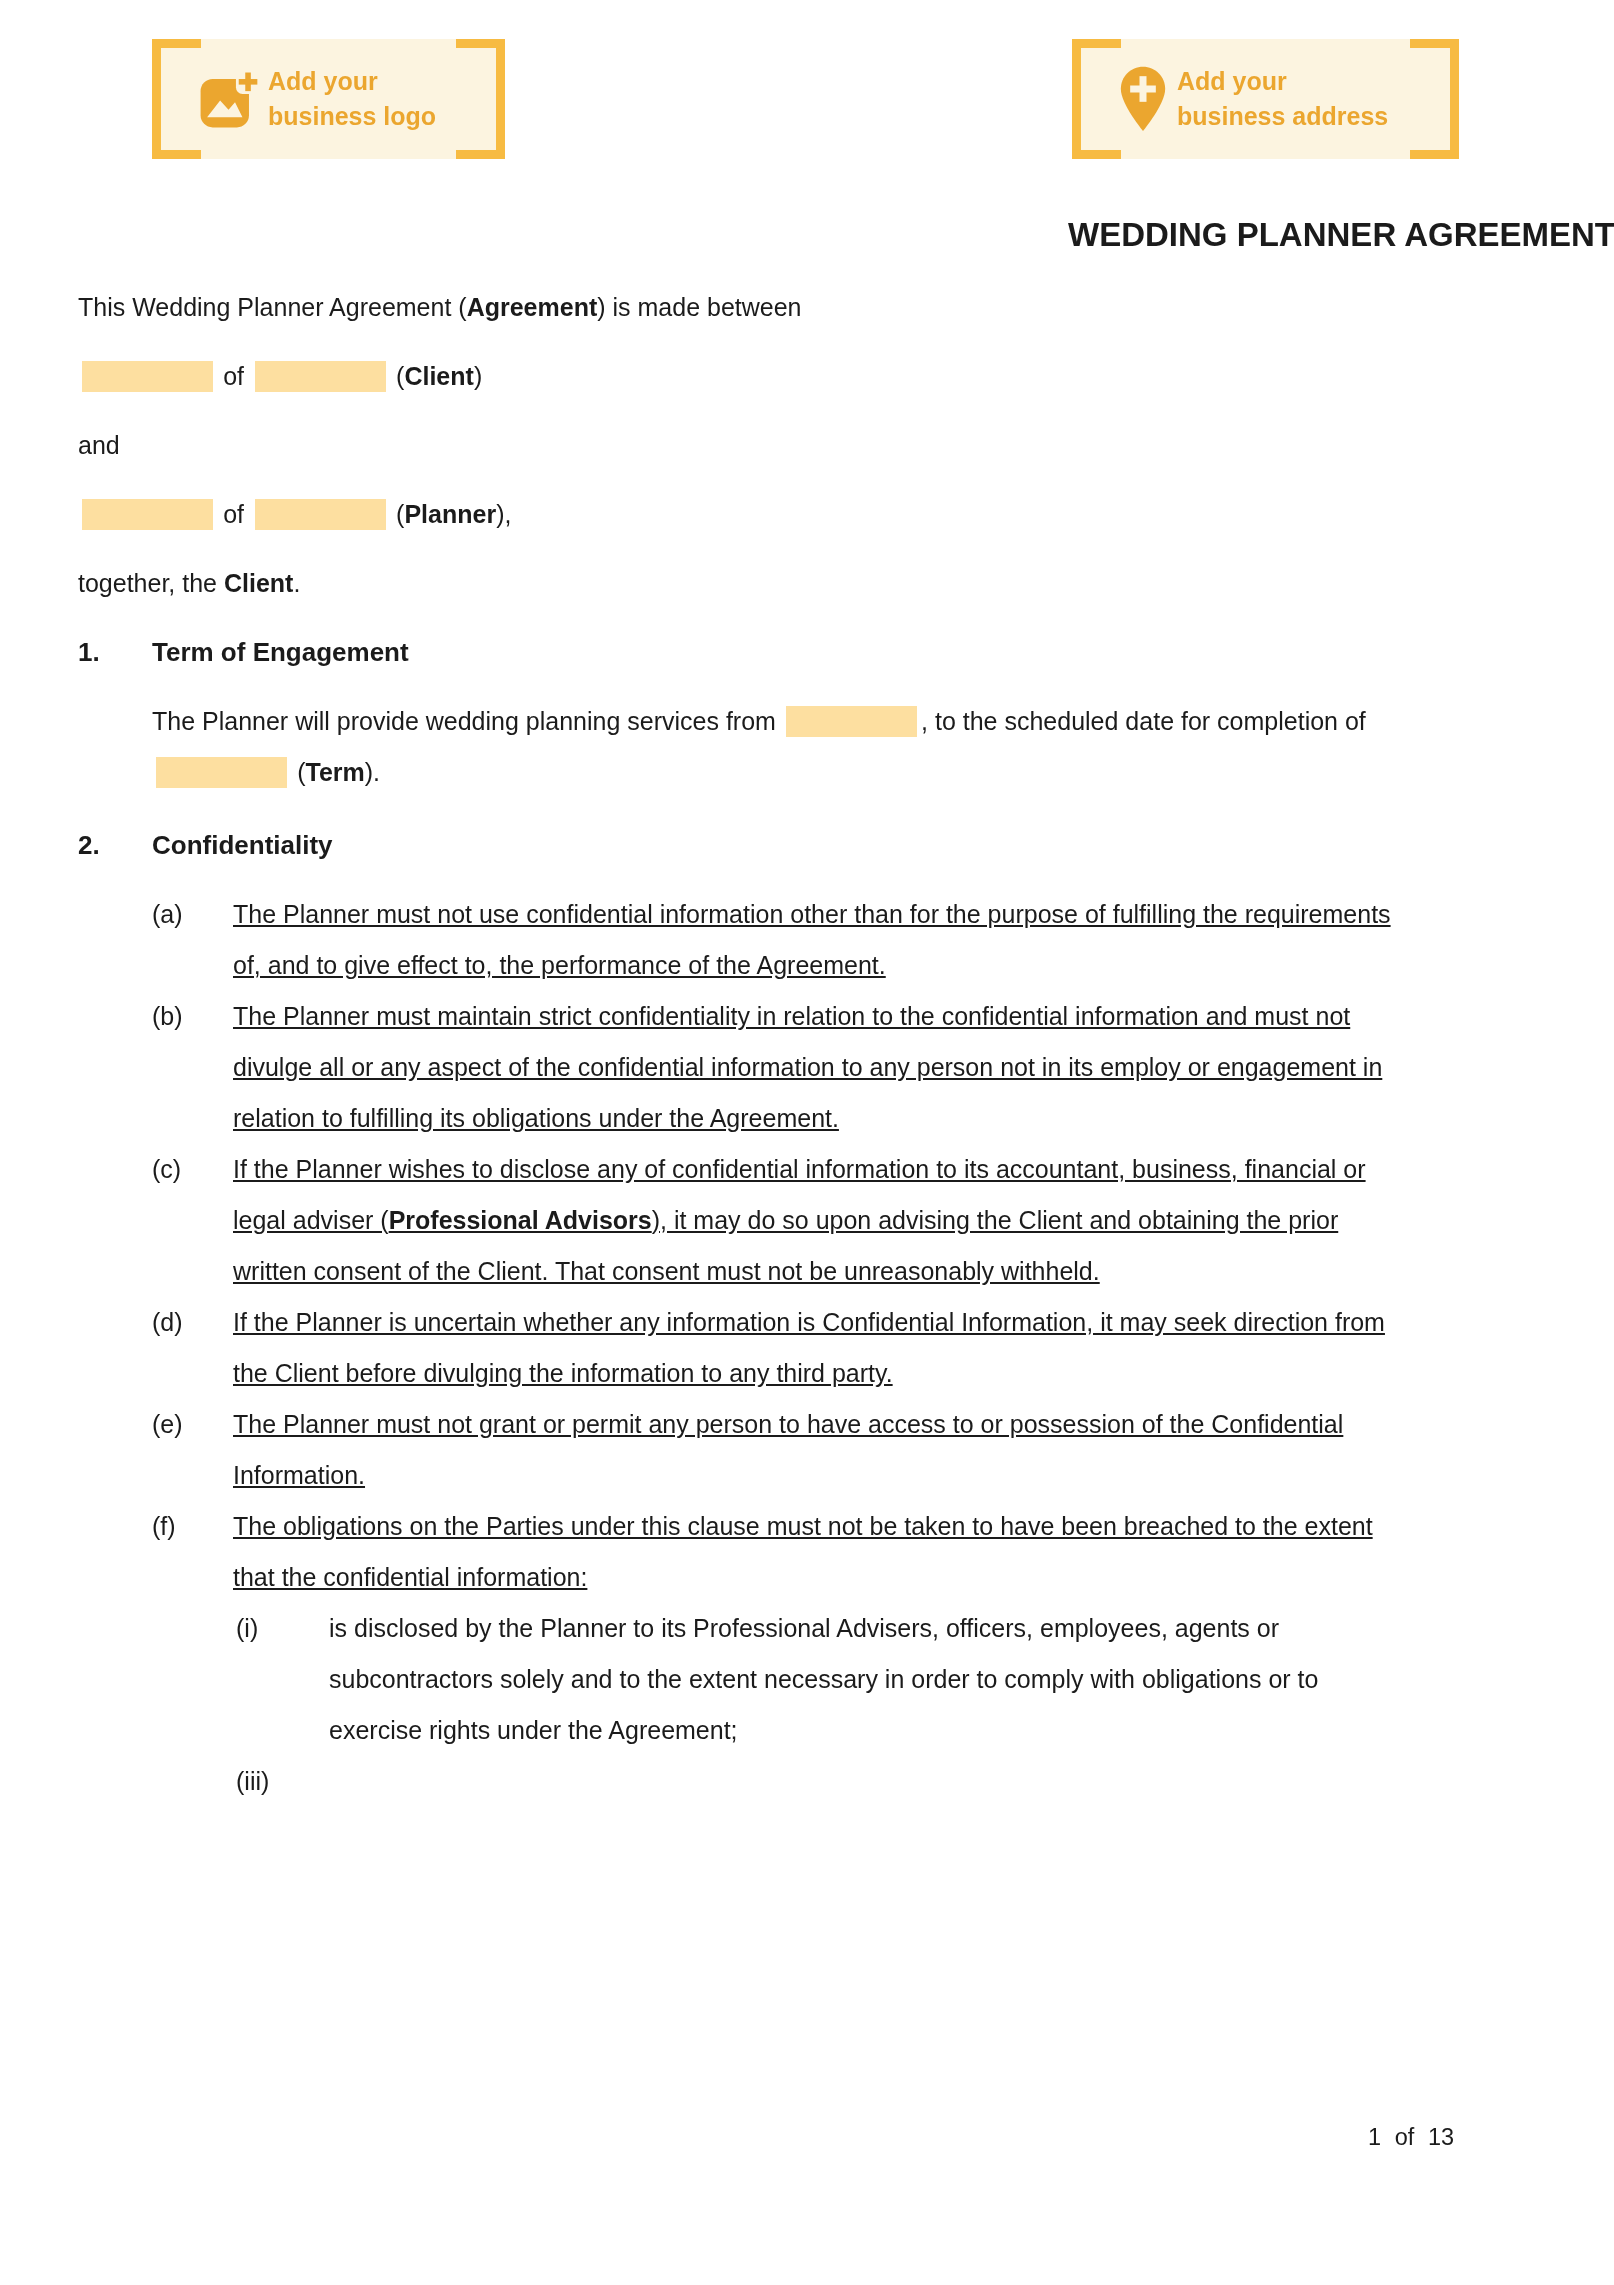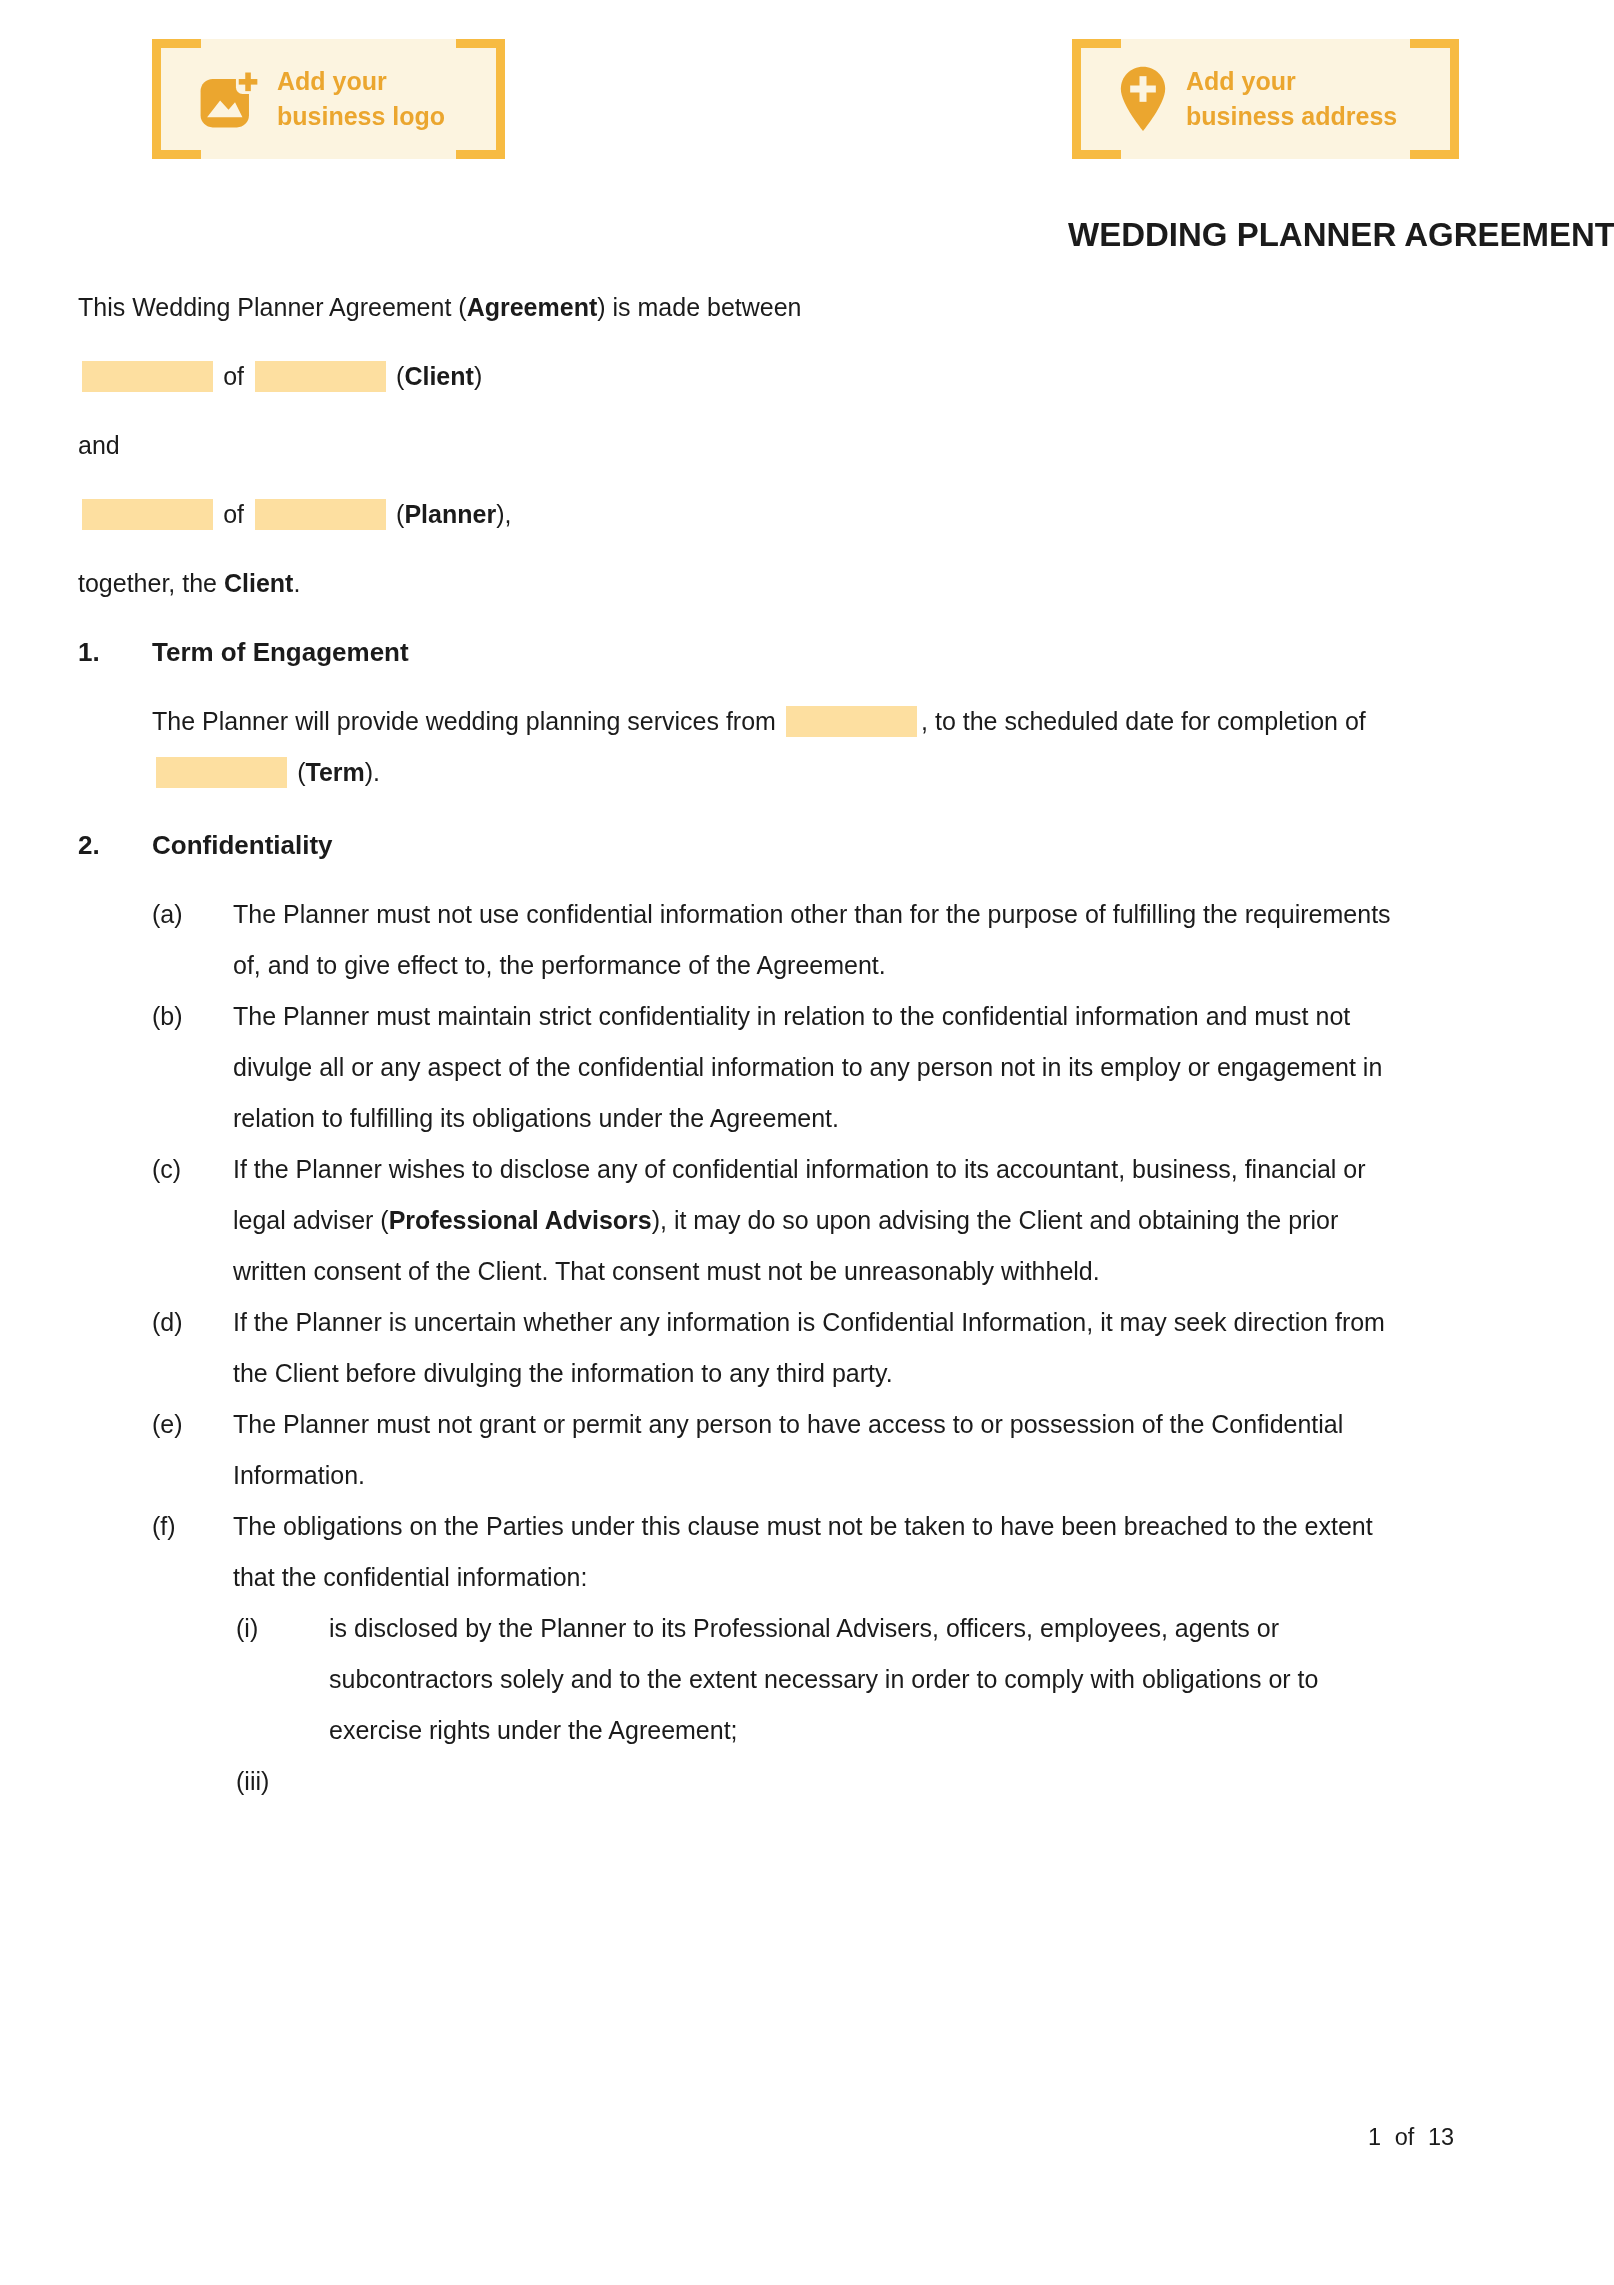--- a/index.html
+++ b/index.html
@@ -4,38 +4,38 @@
 <style>
   * { margin:0; padding:0; box-sizing:border-box; }
   html,body { background:#ffffff; }
   .page {
     position:relative; width:1615px; height:2285px; background:#ffffff;
     font-family:"Liberation Sans","DejaVu Sans",sans-serif;
     font-size:25px; line-height:51px; color:#1b1b1b; overflow:hidden;
   }
   
   .header-row { display:flex; justify-content:space-between; align-items:flex-start; padding:39px 156px 0 152px; }
-  .cta { height:120px; background:#FCF4E0; position:relative; display:flex; align-items:center; gap:15px; padding-left:43px; }
+  .cta { height:120px; background:#FCF4E0; position:relative; display:flex; align-items:center; gap:6px; padding-left:43px; }
   .cta::before,.cta::after { content:""; position:absolute; top:0; bottom:0; width:40px; border:0 solid #F7BB42; pointer-events:none; }
   .cta::before { left:0; border-left-width:9px; border-top-width:9px; border-bottom-width:9px; }
   .cta::after  { right:0; border-right-width:9px; border-top-width:9px; border-bottom-width:9px; }
   .cta-icon { flex:none; display:flex; }
   .cta-label { font-weight:bold; font-size:25px; line-height:35px; color:#EBA62F; }
   
   .title { font-size:33px; line-height:40px; font-weight:bold; text-align:right; margin-top:56px; }
   
   .content { width:1317px; margin:27px 0 0 78px; }
   .para { margin-bottom:18px; }
   .ph { display:inline-block; width:131px; height:31px; background:#FDDFA0; vertical-align:-7.2px; margin:0 3.6px; }
   .sec-head { display:flex; font-weight:bold; font-size:26px; margin:9px 0 18px; }
   .sec-num { width:74px; flex:none; }
   .sec-body { margin-left:74px; margin-bottom:22px; }
   .clause { display:flex; padding-left:74px; }
   .clause > .cm { width:81px; flex:none; }
-  .clause > .ct { flex:1; }
+  .clause > .ct { flex:1;text-decoration:underline; }
   .sub { display:flex; padding-left:158px; }
   .sub > .cm { width:93px; flex:none; }
   .sub > .ct { flex:1; }
   b { font-weight:bold; }
   
   .footer { position:absolute; top:2124px; left:1368px; display:flex; gap:13.6px; font-size:23.5px; line-height:27px; color:#1b1b1b; }
 </style>
 </head>
 <body>
 

